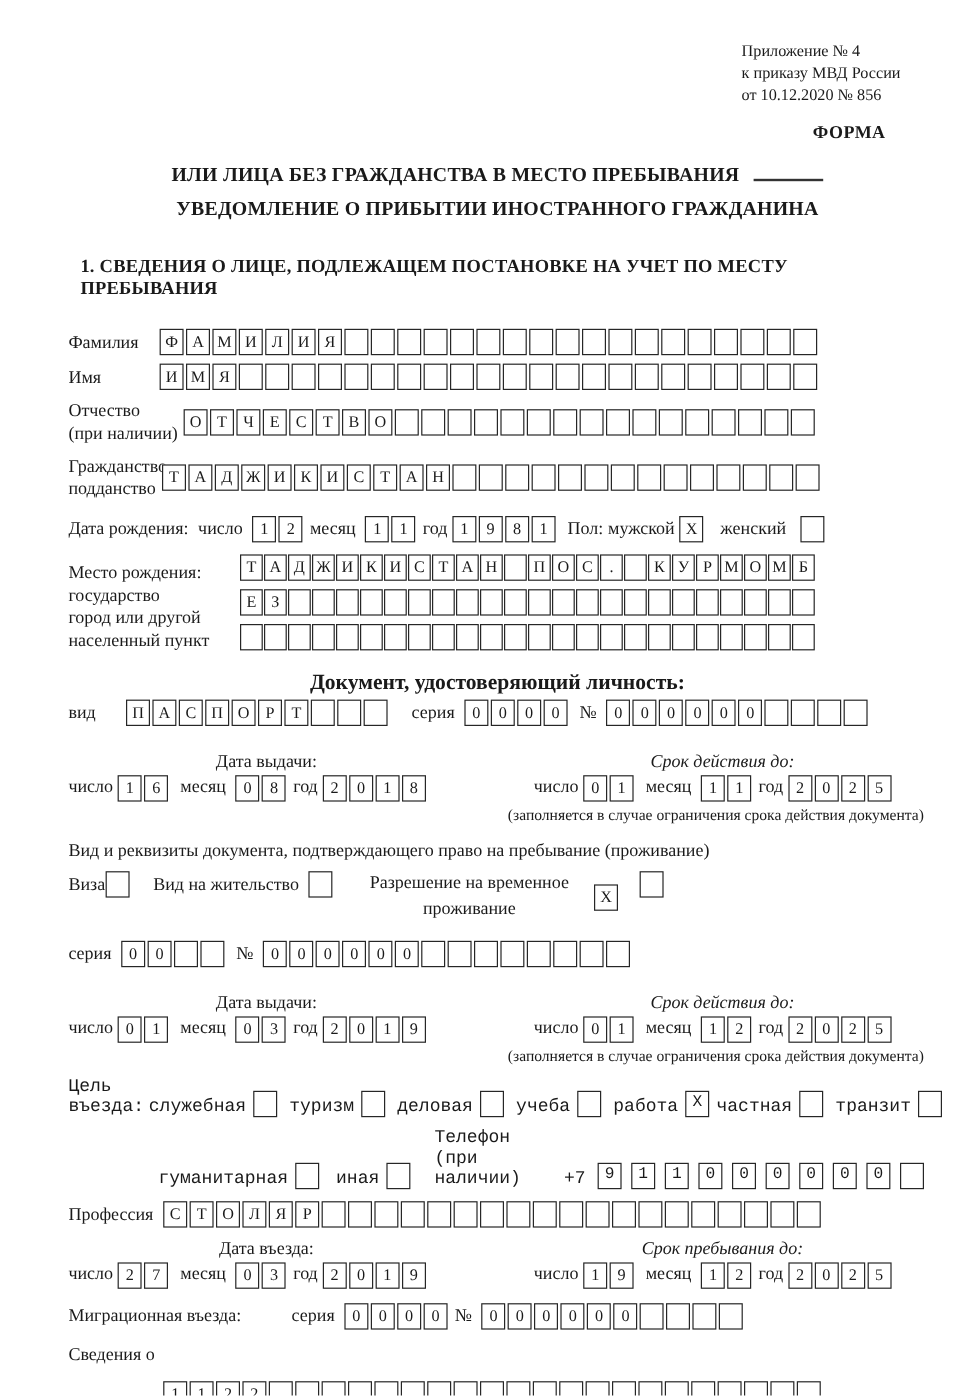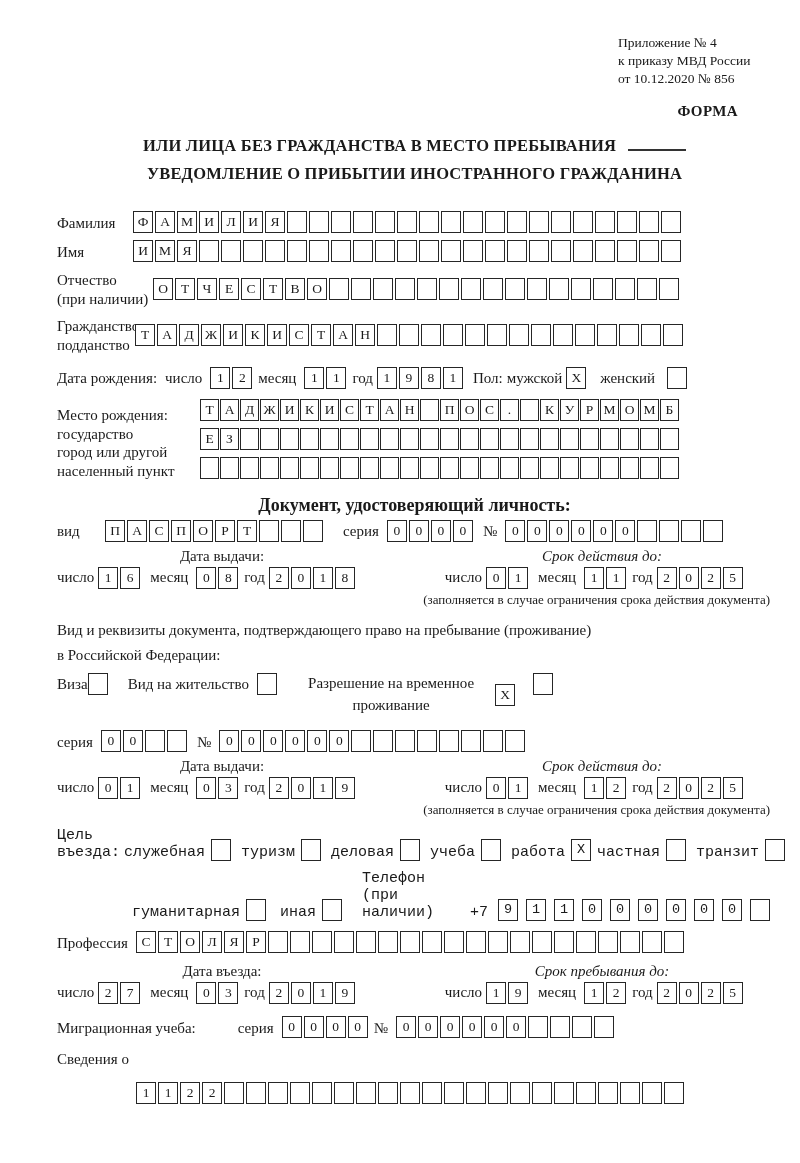--- a/index.html
+++ b/index.html
@@ -44,21 +44,21 @@
 
   .inline-lbl { padding-top: 2px; }
   .gap4  { margin-left: 4px; }
   .gap8  { margin-left: 8px; }
   .gap12 { margin-left: 12px; }
   .gap18 { margin-left: 18px; }
 
   .doc-heading { text-align: center; font-weight: bold; font-size: 18px; margin-top: 9px; }
 
   
-  .date-heads { display: flex; font-size: 15px; margin-top: 6px; }
+  .date-heads { display: flex; font-size: 15px; margin-top: 22px; }
   .date-heads .dh-left  { width: 330px; text-align: center; }
   .date-heads .dh-right { width: 330px; margin-left: 50px; text-align: center; font-style: italic; }
   .date-row { display: flex; font-size: 15px; margin-top: 2px; }
   .dgroup { display: flex; align-items: flex-start; }
   .note { text-align: right; font-size: 13px; margin-top: 3px; padding-right: 2px; }
 
   .intro { font-size: 15px; margin-top: 10px; line-height: 1.7; }
 
   .cb-row { display: flex; align-items: flex-start; margin-top: 4px; font-size: 15px; }
   .cb-pair { display: flex; align-items: center; }
@@ -82,20 +82,21 @@
 
   <div class="forma">ФОРМА</div>
 
   <div class="title">
     <div>
       <span>ИЛИ ЛИЦА БЕЗ ГРАЖДАНСТВА В МЕСТО ПРЕБЫВАНИЯ</span><span class="title-underline"></span>
     </div>
     <div>УВЕДОМЛЕНИЕ О ПРИБЫТИИ ИНОСТРАННОГО ГРАЖДАНИНА</div>
   </div>
 
+  <div class="sec-heading">1. СВЕДЕНИЯ О ЛИЦЕ, ПОДЛЕЖАЩЕМ ПОСТАНОВКЕ НА УЧЕТ ПО МЕСТУ ПРЕБЫВАНИЯ</div>
 
   <div class="frow" style="margin-top:24px">
     <span class="lbl w-surname">Фамилия</span>
     <span class="cells"><span class="cell">Ф</span><span class="cell">А</span><span class="cell">М</span><span class="cell">И</span><span class="cell">Л</span><span class="cell">И</span><span class="cell">Я</span><span class="cell"></span><span class="cell"></span><span class="cell"></span><span class="cell"></span><span class="cell"></span><span class="cell"></span><span class="cell"></span><span class="cell"></span><span class="cell"></span><span class="cell"></span><span class="cell"></span><span class="cell"></span><span class="cell"></span><span class="cell"></span><span class="cell"></span><span class="cell"></span><span class="cell"></span><span class="cell"></span></span>
   </div>
 
   <div class="frow">
     <span class="lbl w-surname">Имя</span>
     <span class="cells"><span class="cell">И</span><span class="cell">М</span><span class="cell">Я</span><span class="cell"></span><span class="cell"></span><span class="cell"></span><span class="cell"></span><span class="cell"></span><span class="cell"></span><span class="cell"></span><span class="cell"></span><span class="cell"></span><span class="cell"></span><span class="cell"></span><span class="cell"></span><span class="cell"></span><span class="cell"></span><span class="cell"></span><span class="cell"></span><span class="cell"></span><span class="cell"></span><span class="cell"></span><span class="cell"></span><span class="cell"></span><span class="cell"></span></span>
   </div>
@@ -175,21 +176,20 @@
       <span class="inline-lbl gap8">месяц</span>
       <span class="cells gap8"><span class="cell">1</span><span class="cell">1</span></span>
       <span class="inline-lbl gap4">год</span>
       <span class="cells gap4"><span class="cell">2</span><span class="cell">0</span><span class="cell">2</span><span class="cell">5</span></span>
     </span>
   </div>
   <div class="note">(заполняется в случае ограничения срока действия документа)</div>
 
   <div class="intro">
     <div>Вид и реквизиты документа, подтверждающего право на пребывание (проживание)</div>
-    <div>в Российской Федерации:</div>
   </div>
 
   <div class="cb-row">
     <span class="cb-pair">
       <span style="padding-top:2px">Виза</span>
       <span class="cells"><span class="cell"></span></span>
     </span>
     <span class="cb-pair gap18">
       <span style="padding-top:2px">Вид на жительство</span>
       <span class="cells gap8"><span class="cell"></span></span>
@@ -284,21 +284,21 @@
       <span class="inline-lbl">число</span>
       <span class="cells gap4"><span class="cell">1</span><span class="cell">9</span></span>
       <span class="inline-lbl gap8">месяц</span>
       <span class="cells gap8"><span class="cell">1</span><span class="cell">2</span></span>
       <span class="inline-lbl gap4">год</span>
       <span class="cells gap4"><span class="cell">2</span><span class="cell">0</span><span class="cell">2</span><span class="cell">5</span></span>
     </span>
   </div>
 
   <div class="frow" style="margin-top:12px">
-    <span class="inline-lbl">Миграционная учеба:</span>
+    <span class="inline-lbl">Миграционная въезда:</span>
     <span class="inline-lbl" style="margin-left:42px">серия</span>
     <span class="cells gap8"><span class="cell">0</span><span class="cell">0</span><span class="cell">0</span><span class="cell">0</span></span>
     <span class="inline-lbl gap4">№</span>
     <span class="cells gap8"><span class="cell">0</span><span class="cell">0</span><span class="cell">0</span><span class="cell">0</span><span class="cell">0</span><span class="cell">0</span><span class="cell"></span><span class="cell"></span><span class="cell"></span><span class="cell"></span></span>
   </div>
 
   <div class="frow" style="margin-top:10px">
     <span class="lbl w-repr">
       <span>Сведения о</span><br>
       <br>

